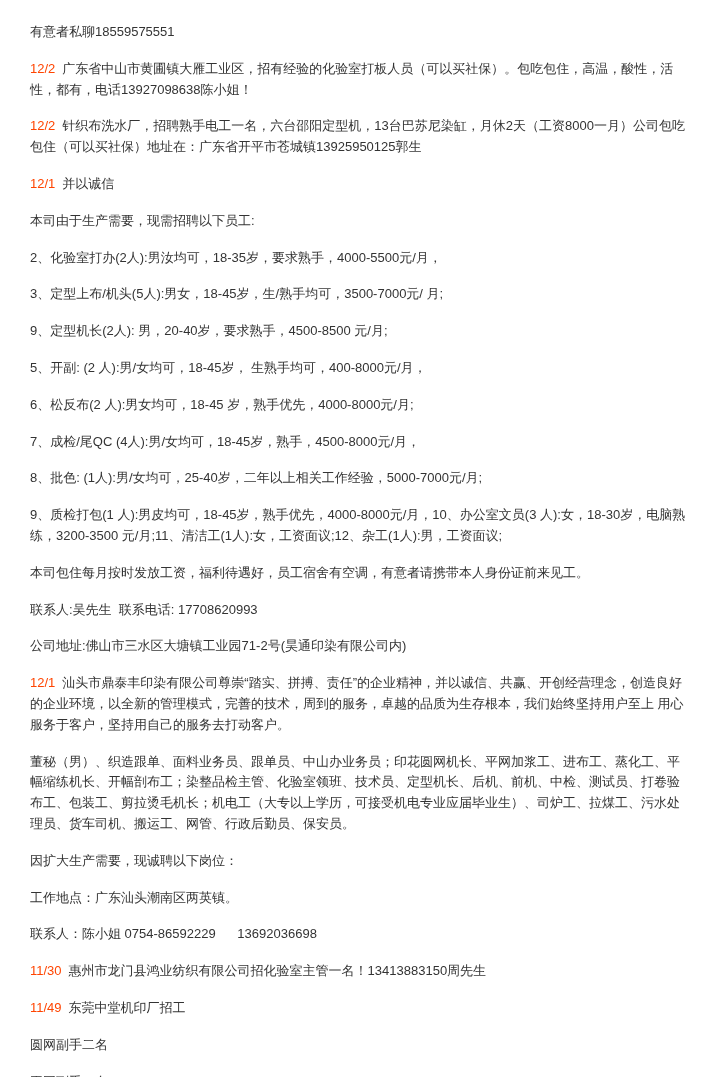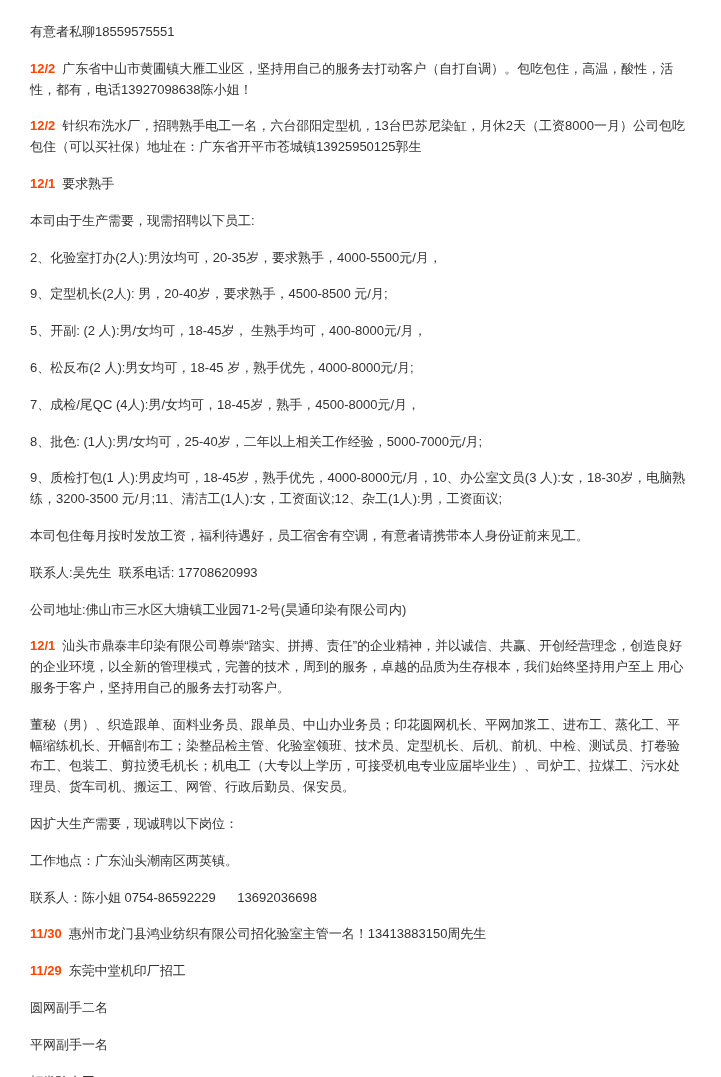--- a/index.html
+++ b/index.html
@@ -26,42 +26,43 @@
     padding: 0;
     font-size: 13px;
     line-height: 1.6;
     color: var(--text-color);
     white-space: pre-wrap;
     word-break: break-all;
     text-align: left;
   }
   p.line .date {
     color: var(--date-color);
-    font-weight: bold;
+    font-weight: normal;
     margin-right: 7px;
   }
 </style>
 </head>
 <body>
 
 <div class="page">
 
     <p class="line"><span class="txt">有意者私聊18559575551</span></p>
 
-    <p class="line"><span class="date">12/2</span><span class="txt">广东省中山市黄圃镇大雁工业区，坚持用自己的服务去打动客户（自打自调）。包吃包住，高温，酸性，活性，都有，电话13927098638陈小姐！</span></p>
+    <p class="line"><span class="date">12/2</span><span class="txt">广东省中山市黄圃镇大雁工业区，招有经验的化验室打板人员（可以买社保）。包吃包住，高温，酸性，活性，都有，电话13927098638陈小姐！</span></p>
 
     <p class="line"><span class="date">12/2</span><span class="txt">针织布洗水厂，招聘熟手电工一名，六台邵阳定型机，13台巴苏尼染缸，月休2天（工资8000一月）公司包吃包住（可以买社保）地址在：广东省开平市苍城镇13925950125郭生</span></p>
 
-    <p class="line"><span class="date">12/1</span><span class="txt">要求熟手</span></p>
+    <p class="line"><span class="date">12/1</span><span class="txt">并以诚信</span></p>
 
     <p class="line"><span class="txt">本司由于生产需要，现需招聘以下员工:</span></p>
 
 
-    <p class="line"><span class="txt">2、化验室打办(2人):男汝均可，20-35岁，要求熟手，4000-5500元/月，</span></p>
+    <p class="line"><span class="txt">2、化验室打办(2人):男汝均可，18-35岁，要求熟手，4000-5500元/月，</span></p>
 
+    <p class="line"><span class="txt">3、定型上布/机头(5人):男女，18-45岁，生/熟手均可，3500-7000元/ 月;</span></p>
 
     <p class="line"><span class="txt">9、定型机长(2人): 男，20-40岁，要求熟手，4500-8500 元/月;</span></p>
 
     <p class="line"><span class="txt">5、开副: (2 人):男/女均可，18-45岁， 生熟手均可，400-8000元/月，</span></p>
 
     <p class="line"><span class="txt">6、松反布(2 人):男女均可，18-45 岁，熟手优先，4000-8000元/月;</span></p>
 
     <p class="line"><span class="txt">7、成检/尾QC (4人):男/女均可，18-45岁，熟手，4500-8000元/月，</span></p>
 
     <p class="line"><span class="txt">8、批色: (1人):男/女均可，25-40岁，二年以上相关工作经验，5000-7000元/月;</span></p>
@@ -79,21 +80,21 @@
     <p class="line"><span class="txt">董秘（男）、织造跟单、面料业务员、跟单员、中山办业务员；印花圆网机长、平网加浆工、进布工、蒸化工、平幅缩练机长、开幅剖布工；染整品检主管、化验室领班、技术员、定型机长、后机、前机、中检、测试员、打卷验布工、包装工、剪拉烫毛机长；机电工（大专以上学历，可接受机电专业应届毕业生）、司炉工、拉煤工、污水处理员、货车司机、搬运工、网管、行政后勤员、保安员。</span></p>
 
     <p class="line"><span class="txt">因扩大生产需要，现诚聘以下岗位：</span></p>
 
     <p class="line"><span class="txt">工作地点：广东汕头潮南区两英镇。</span></p>
 
     <p class="line"><span class="txt">联系人：陈小姐 0754-86592229      13692036698</span></p>
 
     <p class="line"><span class="date">11/30</span><span class="txt">惠州市龙门县鸿业纺织有限公司招化验室主管一名！13413883150周先生</span></p>
 
-    <p class="line"><span class="date">11/29</span><span class="txt">东莞中堂机印厂招工</span></p>
+    <p class="line"><span class="date">11/49</span><span class="txt">东莞中堂机印厂招工</span></p>
 
     <p class="line"><span class="txt">圆网副手二名</span></p>
 
     <p class="line"><span class="txt">平网副手一名</span></p>
 
     <p class="line"><span class="txt">打卷验布工</span></p>
 
     <p class="line"><span class="txt">男普工二名</span></p>
 
     <p class="line"><span class="txt">有意电话联系18928988513范生&gt;</span></p>

